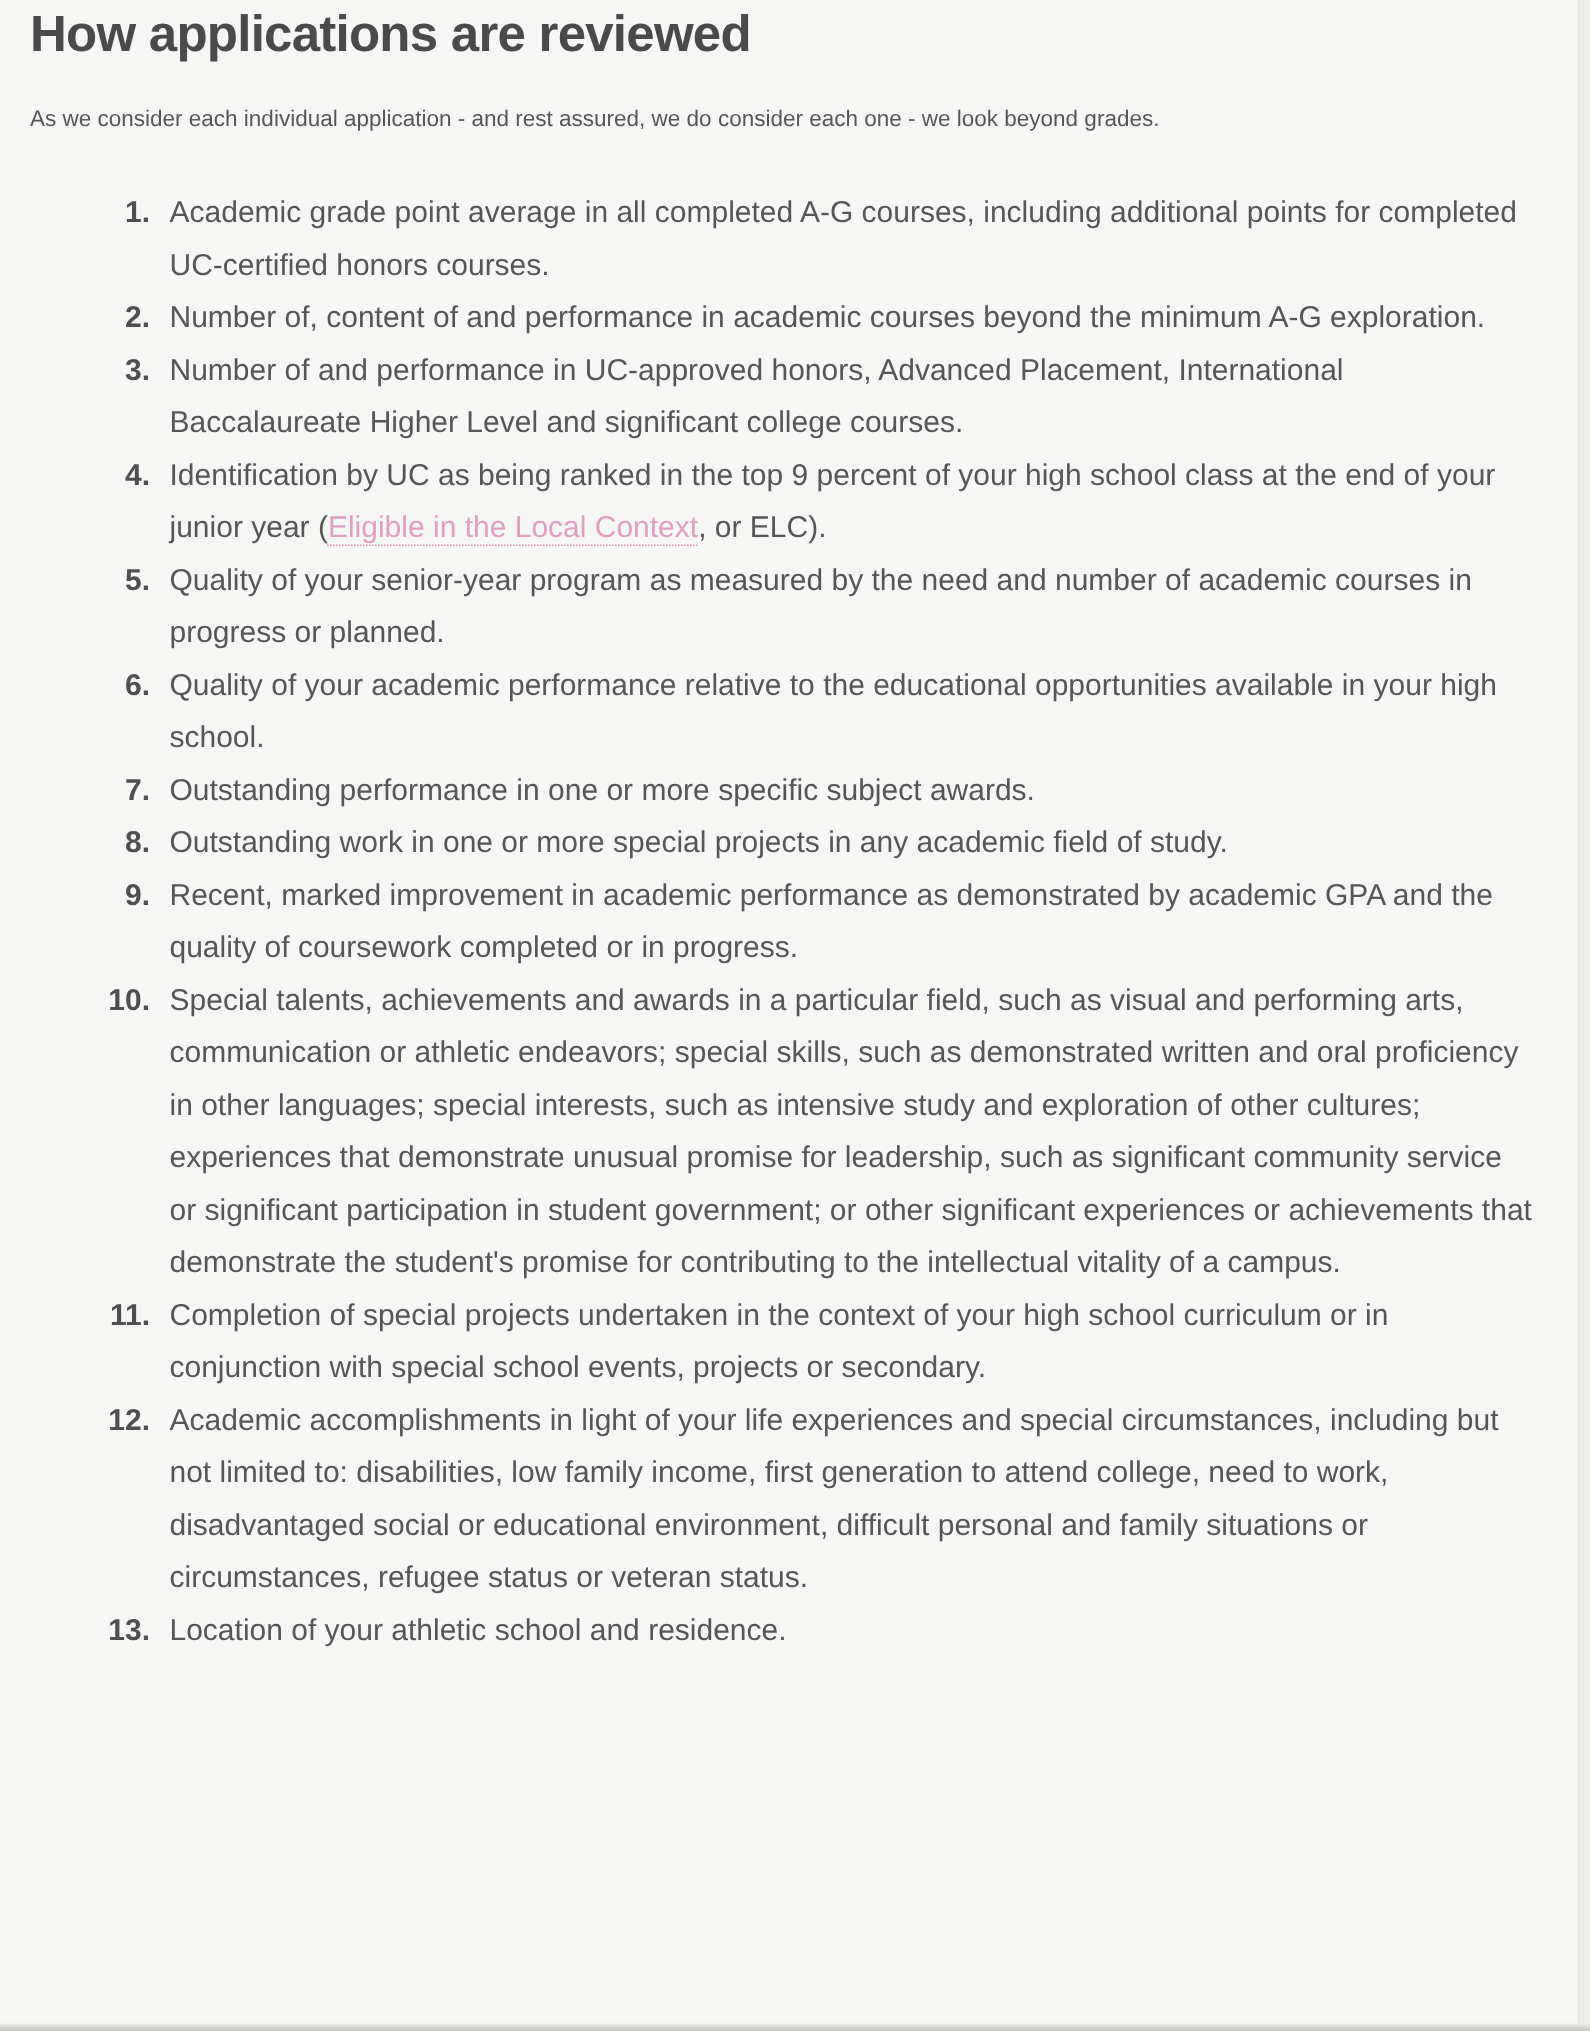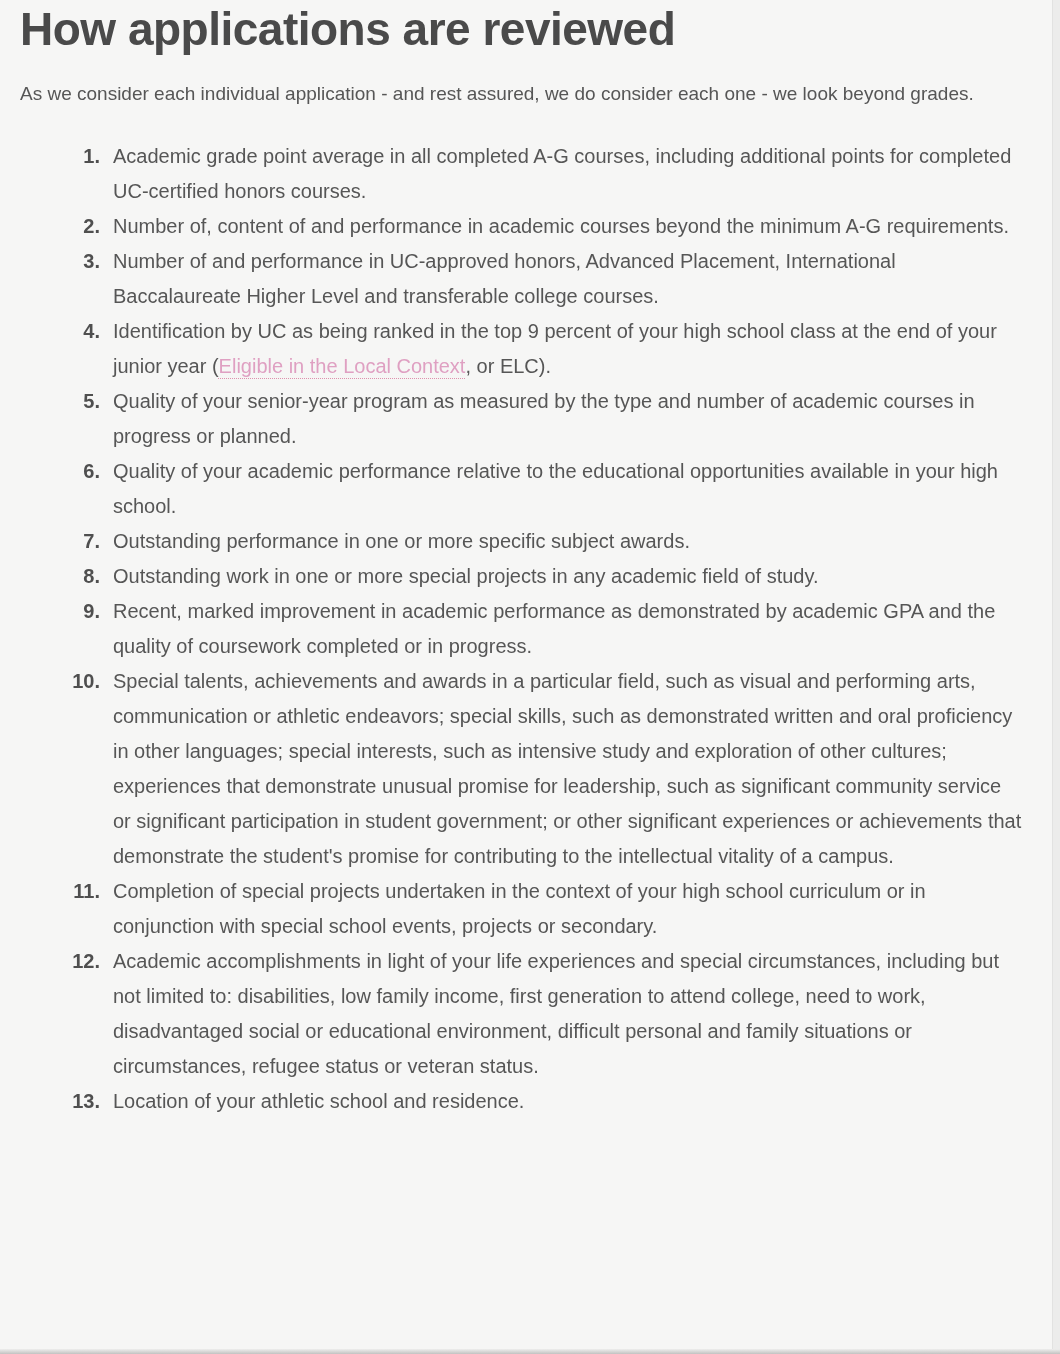--- a/index.html
+++ b/index.html
@@ -14,29 +14,29 @@
     background: #f6f6f5;
     font-family: "Liberation Sans", sans-serif;
     color: #565656;
     box-sizing: border-box;
   }
   .article {
     padding: 4px 22px 0 20px;
   }
   h1.page-title {
     margin: 0 0 20px 0;
-    font-size: 46px;
+    font-size: 34px;
     line-height: 1.12;
     font-weight: 700;
     color: #4a4a4a;
     letter-spacing: -0.5px;
   }
   p.intro {
     margin: 0 0 28px 0;
-    font-size: 19px;
+    font-size: 15px;
     line-height: 35px;
     max-width: 1022px;
   }
   ol.factors {
     margin: 7px 0 0 0;
     padding: 0 0 0 93px;
     list-style: none;
     counter-reset: factor;
     font-size: 20px;
     line-height: 35px;
@@ -85,24 +85,24 @@
 </head>
 <body>
 
 <div class="article">
   <h1 class="page-title">How applications are reviewed</h1>
 
   <p class="intro">As we consider each individual application - and rest assured, we do consider each one - we look beyond grades.</p>
 
   <ol class="factors">
     <li><span>Academic grade point average in all completed A-G courses, including additional points for completed UC-certified honors courses.</span></li>
-    <li><span>Number of, content of and performance in academic courses beyond the minimum A-G requirements.</span></li>
-    <li><span>Number of and performance in UC-approved honors, Advanced Placement, International Baccalaureate Higher Level and transferable college courses.</span></li>
+    <li><span>Number of, content of and performance in academic courses beyond the minimum A-G exploration.</span></li>
+    <li><span>Number of and performance in UC-approved honors, Advanced Placement, International Baccalaureate Higher Level and significant college courses.</span></li>
     <li><span>Identification by UC as being ranked in the top 9 percent of your high school class at the end of your junior year (</span><a class="elc-link" href="#">Eligible in the Local Context</a><span>, or ELC).</span></li>
-    <li><span>Quality of your senior-year program as measured by the type and number of academic courses in progress or planned.</span></li>
+    <li><span>Quality of your senior-year program as measured by the need and number of academic courses in progress or planned.</span></li>
     <li><span>Quality of your academic performance relative to the educational opportunities available in your high school.</span></li>
     <li><span>Outstanding performance in one or more specific subject awards.</span></li>
     <li><span>Outstanding work in one or more special projects in any academic field of study.</span></li>
     <li><span>Recent, marked improvement in academic performance as demonstrated by academic GPA and the quality of coursework completed or in progress.</span></li>
     <li><span>Special talents, achievements and awards in a particular field, such as visual and performing arts, communication or athletic endeavors; special skills, such as demonstrated written and oral proficiency in other languages; special interests, such as intensive study and exploration of other cultures; experiences that demonstrate unusual promise for leadership, such as significant community service or significant participation in student government; or other significant experiences or achievements that demonstrate the student's promise for contributing to the intellectual vitality of a campus.</span></li>
     <li><span>Completion of special projects undertaken in the context of your high school curriculum or in conjunction with special school events, projects or secondary.</span></li>
     <li><span>Academic accomplishments in light of your life experiences and special circumstances, including but not limited to: disabilities, low family income, first generation to attend college, need to work, disadvantaged social or educational environment, difficult personal and family situations or circumstances, refugee status or veteran status.</span></li>
     <li><span>Location of your athletic school and residence.</span></li>
   </ol>
 </div>

